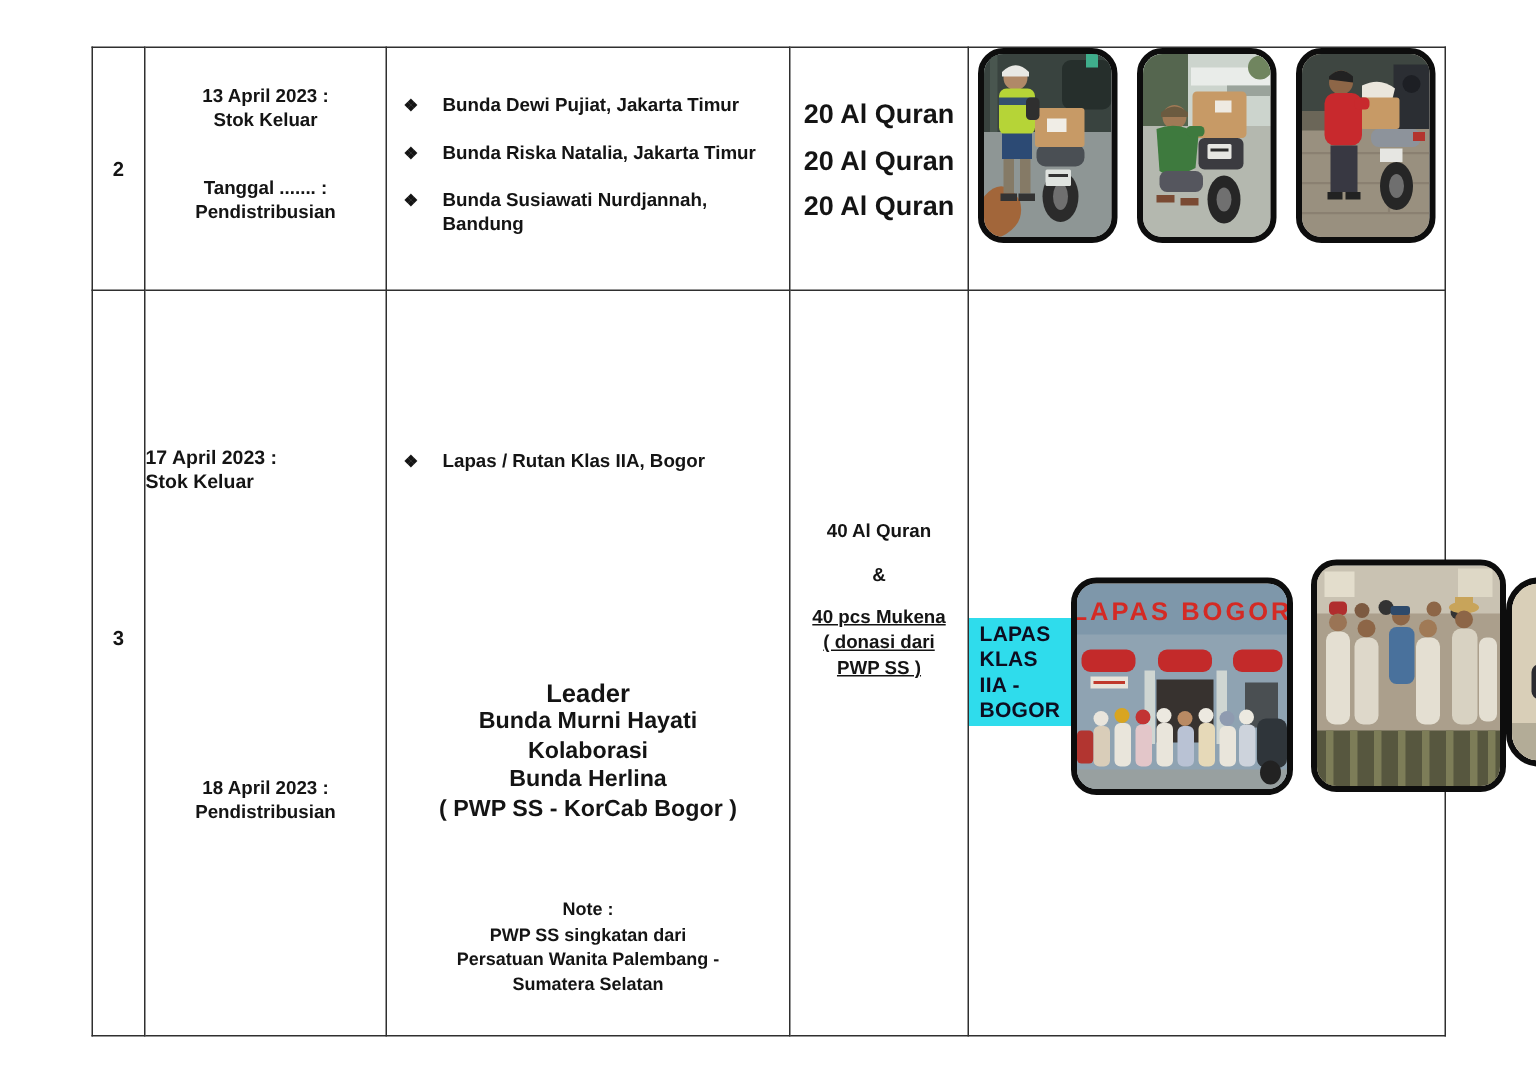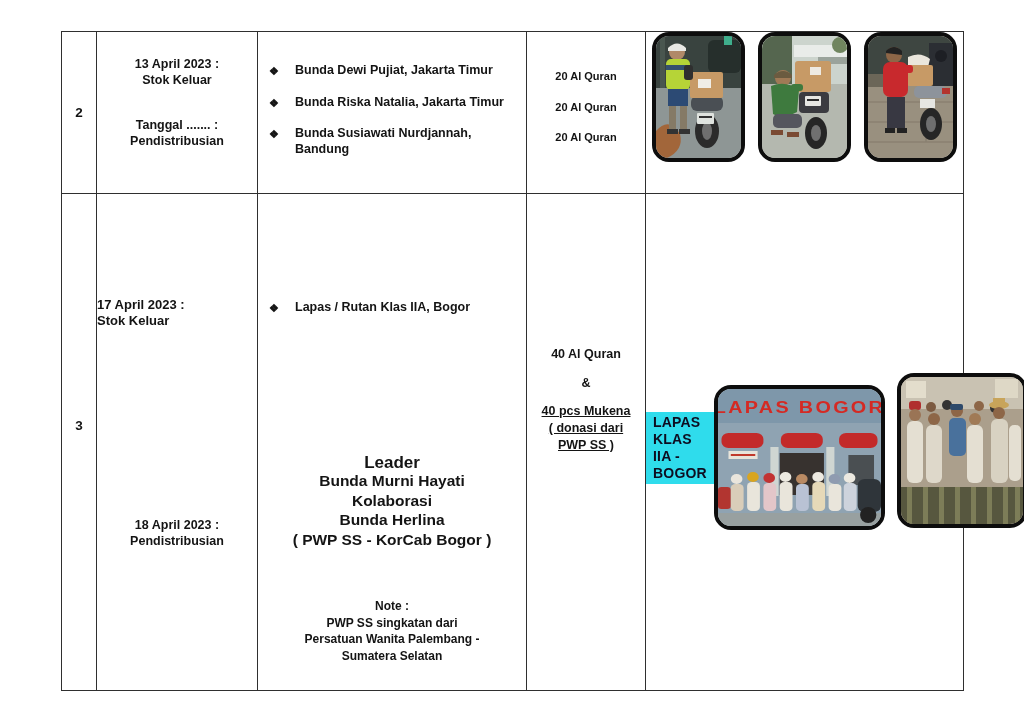--- a/index.html
+++ b/index.html
@@ -32,21 +32,21 @@
                 text-align:center; font-size:12.5px; line-height:15.5px; }
 
   
   .list-wrap { padding:31px 4px 0 11px; }
   .li { display:flex; margin-bottom:15px; font-size:12.5px; line-height:15.5px; }
   .blt { flex:none; width:14px; font-size:11px; margin-right:12px; padding-top:1px; }
   .litxt { max-width:218px; }
 
   
   .qty-wrap { padding-top:37px; display:flex; flex-direction:column; gap:15px;
-              text-align:center; font-size:11px; line-height:15.5px; }
+              text-align:center; font-size:18px; line-height:15.5px; }
 
   
   .photo { border:4px solid #0d0d0d; border-radius:17px; overflow:hidden;
            background:#c8c8c4; flex:none; }
   .photo svg { display:block; width:100%; height:100%; }
 
   .pstrip { height:100%; display:flex; align-items:center; justify-content:center; gap:13px; }
   .ph-a { width:93px; height:130px; }
 
   
@@ -67,21 +67,21 @@
   .qty3 .sep { margin-bottom:12px; }
   .qty3 .g2 div { line-height:17px;text-decoration:underline; }
 
   
   .photos3 { position:absolute; inset:0; display:flex; flex-direction:row; align-items:center; }
   .ph-head { margin-top:12px; background:var(--highlight,#2fdcec); color:#0d0d20;
              font-size:14px; line-height:17px; padding:2px 7px; letter-spacing:0.2px; }
   .prow { display:flex; gap:12px; align-items:flex-start; }
   .prow1 { margin-top:19px; }
   .prow2 { margin-top:16px; }
-  .ph-facade { width:171px; height:145px; margin-top:12px; }
+  .ph-facade { width:148px; height:145px; margin-top:12px; }
   .ph-indoor { width:130px; height:155px; }
   .ph-wide   { width:277px; height:126px; margin-top:12px; border-radius:22px; }
   .ph-bl     { width:148px; height:95px;  margin-top:5px; }
   .ph-br     { width:137px; height:102px; }
 </style>
 </head>
 <body>
 
 <div class="page">
   <table class="report">

